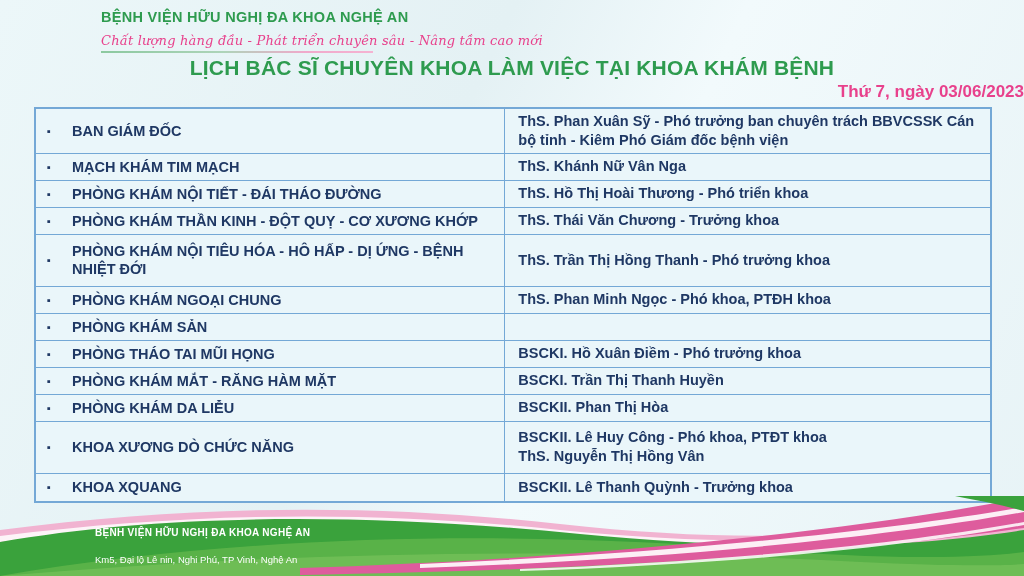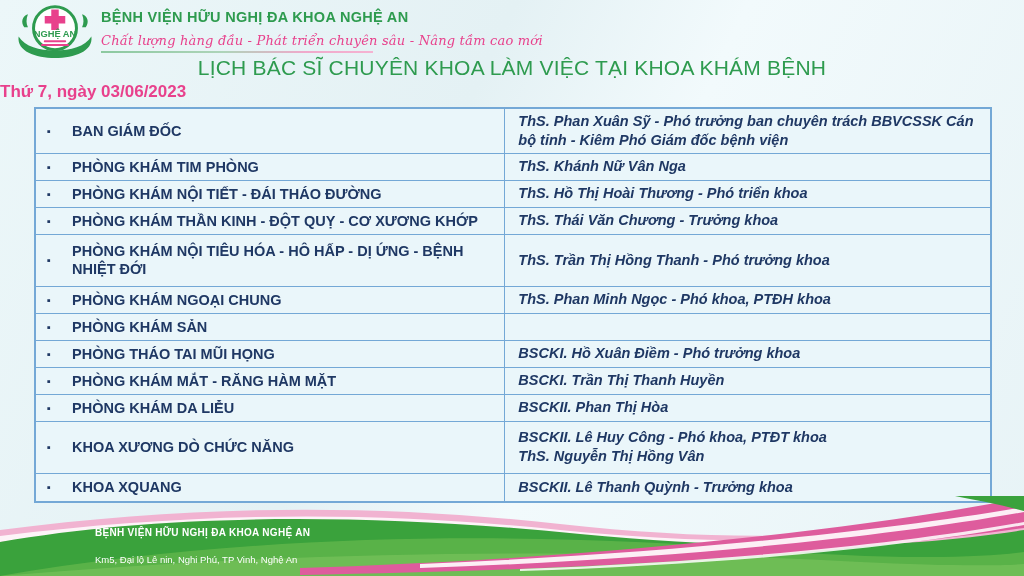--- a/index.html
+++ b/index.html
@@ -26,24 +26,24 @@
     font-family:"DejaVu Serif", serif; letter-spacing:.2px;
   }
   .brand-rule {
     margin-top:3px; width:272px; height:2px;
     background:linear-gradient(90deg,#8cc9a0 0%,#aed4b9 45%,#f0a9cb 75%,#f5b3d2 100%);
   }
 
   
   .page-title {
     position:absolute; left:0; top:56px; width:1024px; text-align:center;
-    color:#2e9b4f; font-weight:normal; font-size:21px; letter-spacing:.2px;
+    color:#2e9b4f; font-weight:bold; font-size:21px; letter-spacing:.2px;
   }
   .date-subtitle {
-    position:absolute; left:0; top:82px; width:1024px; text-align:left;
+    position:absolute; left:0; top:82px; width:1024px; text-align:right;
     color:#e8418c; font-weight:bold; font-size:17px;
   }
 
   
   .schedule-table {
     position:absolute; left:34px; top:107px; width:958px;
     border:2px solid #74a8d6; background:#eaf6fa;
   }
   .t-row { display:flex; border-bottom:1.5px solid #74a8d6; min-height:27px; }
   .t-row:last-child { border-bottom:none; }
@@ -51,47 +51,35 @@
   .t-row.first { min-height:43px; }
   .cell { display:flex; align-items:center; color:#1f3864; font-weight:bold; font-size:14.5px; }
   .cell.dept {
     width:49.2%; border-right:1.5px solid #74a8d6;
     position:relative; padding:3px 8px 3px 36px; line-height:1.25;
   }
   .bullet {
     position:absolute; left:11px; top:50%; transform:translateY(-50%);
     font-size:11px; color:#1f3864; line-height:1;
   }
-  .cell.doctor { width:50.8%; padding:3px 10px 3px 13px; line-height:1.3; white-space:pre-line;font-style:italic; }
+  .cell.doctor { width:50.8%; padding:3px 10px 3px 13px; line-height:1.3; white-space:pre-line; }
 
   
   .footer { position:absolute; left:0; top:496px; width:1024px; height:80px; }
   .footer-art { position:absolute; left:0; top:0; width:1024px; height:80px; }
   .footer-text { position:absolute; left:95px; top:31px; color:#ffffff; }
   .footer-text .l1 { font-size:10px; font-weight:bold; letter-spacing:.3px; }
   .footer-text .l2, .footer-text .l3 { font-size:9.5px; margin-top:16px; }
 </style>
 </head>
 <body>
 
 <div class="page">
 
   <div class="header">
-    <div class="logo">
-      <svg viewBox="0 0 90 60" width="86" height="56" xmlns="http://www.w3.org/2000/svg">
-        <path d="M6,36 C4,52 24,59 45,59 C66,59 86,52 84,36 C77,47 62,51 45,51 C28,51 13,47 6,36 Z" fill="#2e9b4f"></path>
-        <circle cx="45" cy="27" r="23" fill="#ffffff" stroke="#2e9b4f" stroke-width="3.2"></circle>
-        <path d="M12,26 C8,20 10,14 16,12 C14,17 14,22 16,26 Z" fill="#2e9b4f"></path>
-        <path d="M78,26 C82,20 80,14 74,12 C76,17 76,22 74,26 Z" fill="#2e9b4f"></path>
-        <path d="M41,7 h8 v7 h7 v8 h-7 v7 h-8 v-7 h-7 v-8 h7 z" fill="#e8418c"></path>
-        <text x="45" y="36" text-anchor="middle" font-size="10" font-weight="bold" fill="#2e9b4f" font-family="Liberation Sans, sans-serif">NGHỆ AN</text>
-        <rect x="33" y="40" width="24" height="2" rx="1" fill="#e8418c"></rect>
-        <rect x="30" y="44" width="30" height="2" rx="1" fill="#e8418c"></rect>
-      </svg>
-    </div>
     <div class="brand">
       <div class="brand-name">BỆNH VIỆN HỮU NGHỊ ĐA KHOA NGHỆ AN</div>
       <div class="brand-tagline">Chất lượng hàng đầu - Phát triển chuyên sâu - Nâng tầm cao mới</div>
       <div class="brand-rule"></div>
     </div>
   </div>
 
   <div class="page-title">LỊCH BÁC SĨ CHUYÊN KHOA LÀM VIỆC TẠI KHOA KHÁM BỆNH</div>
   <div class="date-subtitle">Thứ 7, ngày 03/06/2023</div>
 
@@ -101,21 +89,21 @@
       <div class="cell dept">
           <span class="bullet">▪</span>
           <span>BAN GIÁM ĐỐC</span>
         </div>
       <div class="cell doctor">ThS. Phan Xuân Sỹ - Phó trưởng ban chuyên trách BBVCSSK Cán bộ tỉnh - Kiêm Phó Giám đốc bệnh viện</div>
     </div>
 
     <div class="t-row">
       <div class="cell dept">
           <span class="bullet">▪</span>
-          <span>PHÒNG KHÁM TIM PHÒNG</span>
+          <span>MẠCH KHÁM TIM MẠCH</span>
         </div>
       <div class="cell doctor">ThS. Khánh Nữ Vân Nga</div>
     </div>
 
     <div class="t-row">
       <div class="cell dept">
           <span class="bullet">▪</span>
           <span>PHÒNG KHÁM NỘI TIẾT - ĐÁI THÁO ĐƯỜNG</span>
         </div>
       <div class="cell doctor">ThS. Hồ Thị Hoài Thương - Phó triển khoa</div>

